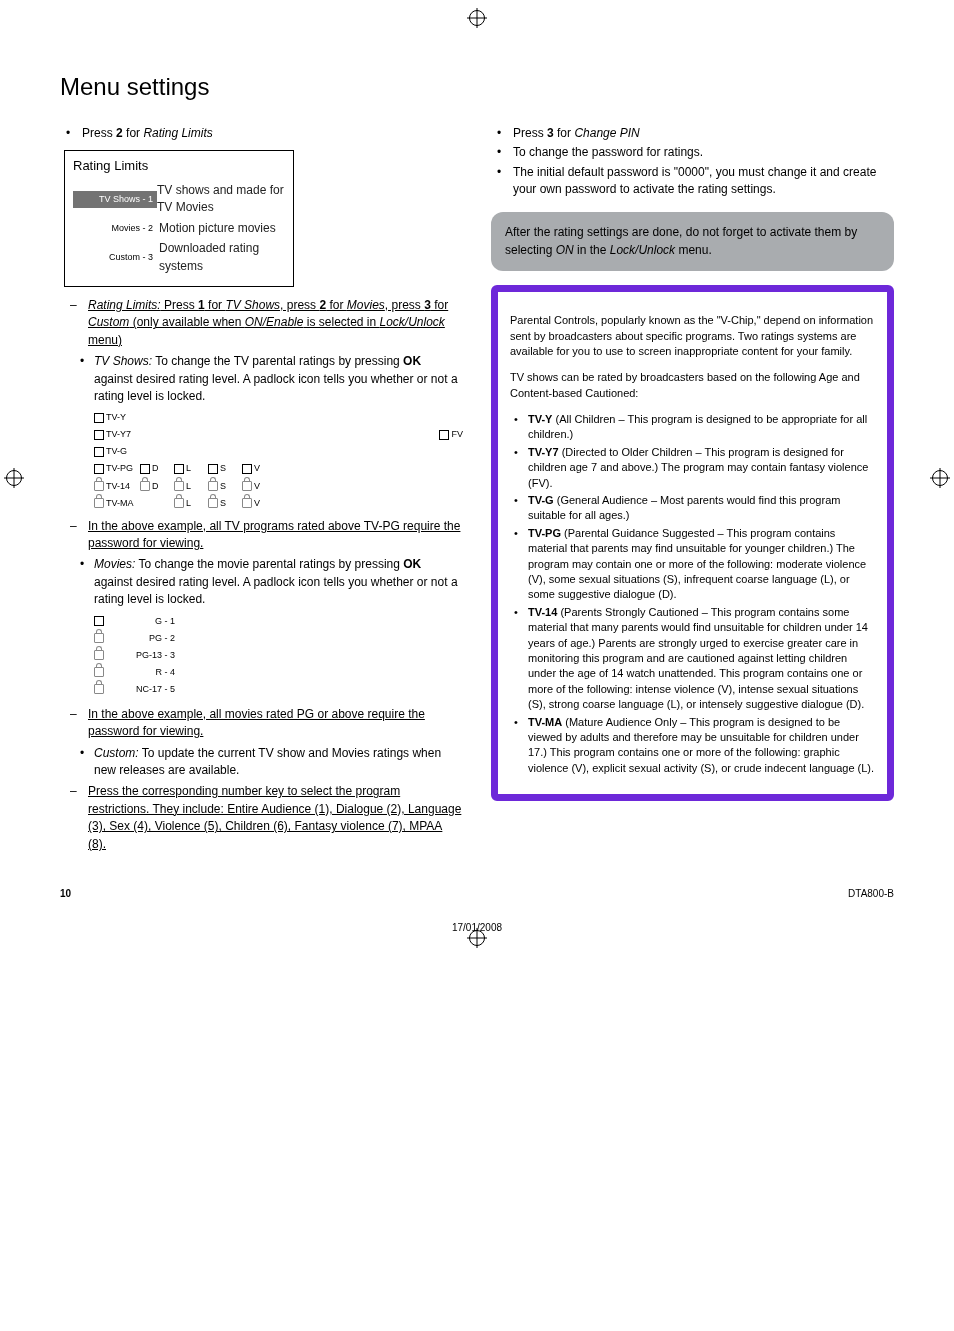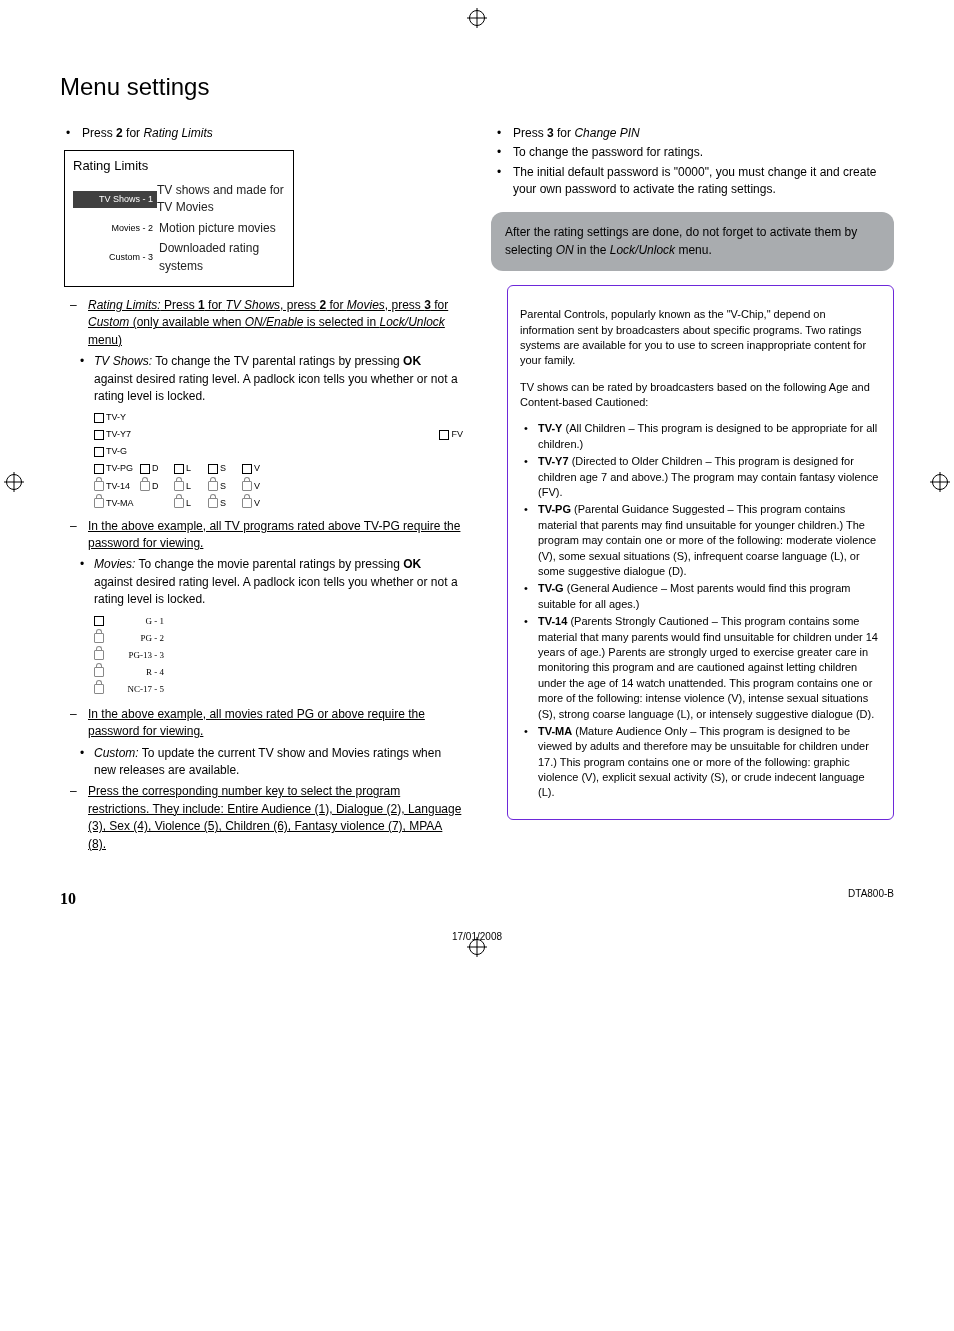--- a/index.html
+++ b/index.html
@@ -55,21 +55,21 @@
     border: 1px solid #000;
     padding: 6px 8px 8px 8px;
     margin: 4px 0 10px 4px;
     width: 230px;
     box-sizing: border-box;
   }
   .panel-title { font-size: 13px; margin-bottom: 6px; }
   .panel-row { display: flex; font-size: 9px; margin-bottom: 3px; align-items: center; }
   .panel-row .lab { width: 80px; text-align: right; padding-right: 6px; }
   .panel-row .desc { flex: 1; font-size: 12px; color: #222; }
-  .panel-row.sel .lab { background: #404040; color: #fff; padding: 2px 4px; width: 76px; }
+  .panel-row.sel .lab { background: #737373; color: #fff; padding: 2px 4px; width: 76px; }
 
   .grid {
     margin: 6px 0 8px 34px;
     font-size: 9px;
   }
   .grow { display:flex; align-items:center; gap:6px; margin-bottom:4px; white-space:nowrap;}
   .chk, .lck {
     display:inline-block; width:8px; height:8px; border:1px solid #000; vertical-align:middle;
   }
   .lck {
@@ -81,49 +81,48 @@
   }
   .lck { width:8px; height:8px; border:1px solid #888; border-radius:1px; background:#fff; position:relative;}
   .lck::before{
     content:""; position:absolute; top:-5px; left:1px; width:4px; height:4px;
     border:1px solid #888; border-bottom:none; border-radius:3px 3px 0 0;
   }
   .cell{ display:inline-flex; align-items:center; gap:2px; width:28px;}
   .cell.l{ width:auto; min-width:40px;}
 
   .movie-list { margin:6px 0 10px 34px; font-size:9px;}
-  .movie-row { display:flex; align-items:center; gap:12px; margin-bottom:4px;font-family:Liberation Serif, serif;}
+  .movie-row { display:flex; align-items:center; gap:23px; margin-bottom:4px;}
   .movie-row .m-lab{ width:48px; text-align:right;}
 
   .note-box {
     background: #9aa0a6;
     background: #a9acaf;
     color: #000;
     padding: 12px 14px;
     border-radius: 12px;
     margin: 14px 0;
     font-size: 12px;
   }
   .info-box {
-    border: 1px solid #6d28d9;
+    border: 7px solid #6d28d9;
     border-radius: 6px;
     padding: 10px 12px;
     font-size: 11px;
     line-height: 1.4;
-    margin-left: 16px;
   }
   .info-box ul.bul > li { padding-left: 18px; }
   .info-box ul.bul > li::before { left: 4px; }
 
   .footer {
     display:flex; justify-content:space-between;
     margin-top: 30px;
     font-size: 10px;
   }
-  .footer .pn { font-weight: 700; font-size: 16px; font-family: Liberation Serif, serif; }
+  .footer .pn { font-weight: 700; font-size: 10px; }
 
   em.it { font-style: italic; }
   b.bd { font-weight: 700; }
 </style>
 </head>
 <body>
 
 <span class="reg-mark cross reg-top"></span>
 <span class="reg-mark cross reg-bottom"></span>
 <span class="reg-mark cross reg-left"></span>
@@ -320,22 +319,22 @@
     <div class="note-box">
       <span>After the rating settings are done, do not forget to activate them by selecting </span><em class="it">ON</em><span> in the </span><em class="it">Lock/Unlock</em><span> menu.</span>
     </div>
 
     <div class="info-box">
       <p>Parental Controls, popularly known as the "V-Chip," depend on information sent by broadcasters about specific programs. Two ratings systems are available for you to use to screen inappropriate content for your family.</p>
       <p>TV shows can be rated by broadcasters based on the following Age and Content-based Cautioned:</p>
       <ul class="bul">
         <li><b class="bd">TV-Y</b><span> (All Children – This program is designed to be appropriate for all children.)</span></li>
         <li><b class="bd">TV-Y7</b><span> (Directed to Older Children – This program is designed for children age 7 and above.) The program may contain fantasy violence (FV).</span></li>
+        <li><b class="bd">TV-G</b><span> (General Audience – Most parents would find this program suitable for all ages.)</span></li>
         <li><b class="bd">TV-PG</b><span> (Parental Guidance Suggested – This program contains material that parents may find unsuitable for younger children.) The program may contain one or more of the following: moderate violence (V), some sexual situations (S), infrequent coarse language (L), or some suggestive dialogue (D).</span></li>
-        <li><b class="bd">TV-G</b><span> (General Audience – Most parents would find this program suitable for all ages.)</span></li>
         <li><b class="bd">TV-14</b><span> (Parents Strongly Cautioned – This program contains some material that many parents would find unsuitable for children under 14 years of age.) Parents are strongly urged to exercise greater care in monitoring this program and are cautioned against letting children under the age of 14 watch unattended. This program contains one or more of the following: intense violence (V), intense sexual situations (S), strong coarse language (L), or intensely suggestive dialogue (D).</span></li>
         <li><b class="bd">TV-MA</b><span> (Mature Audience Only – This program is designed to be viewed by adults and therefore may be unsuitable for children under 17.) This program contains one or more of the following: graphic violence (V), explicit sexual activity (S), or crude indecent language (L).</span></li>
       </ul>
     </div>
   </div>
 </div>
 
 <div class="footer">
   <span class="pn">10</span>
   <span>DTA800-B</span>

